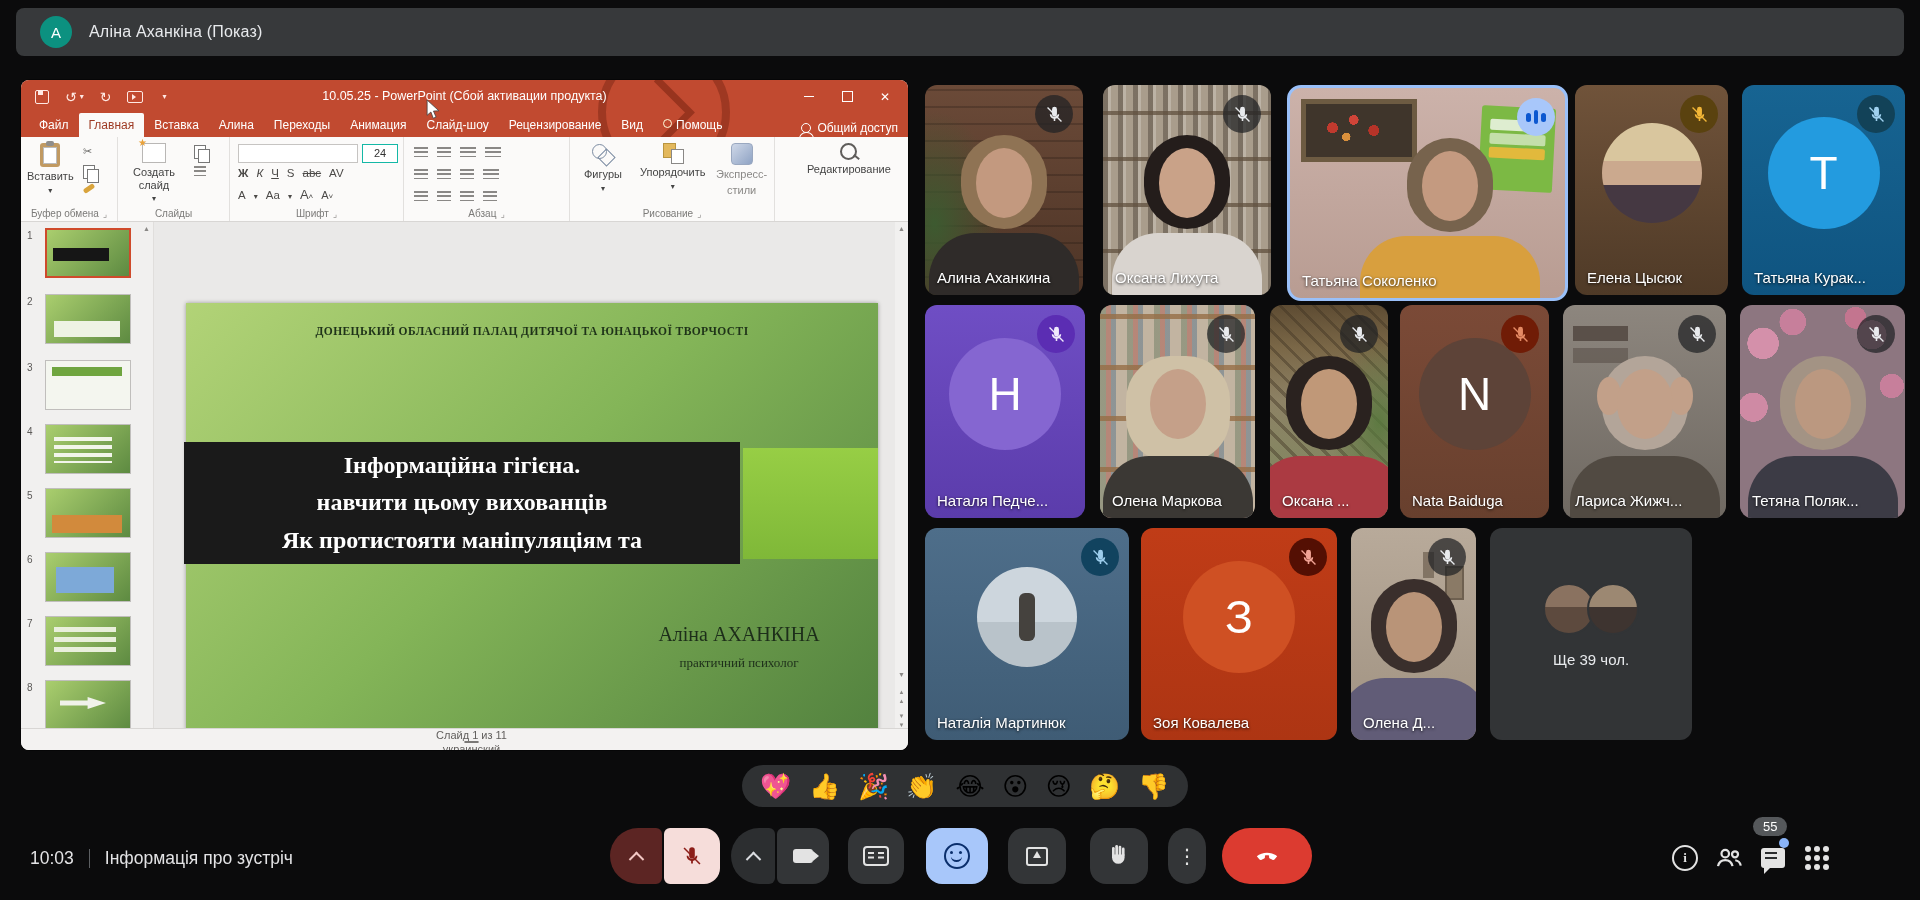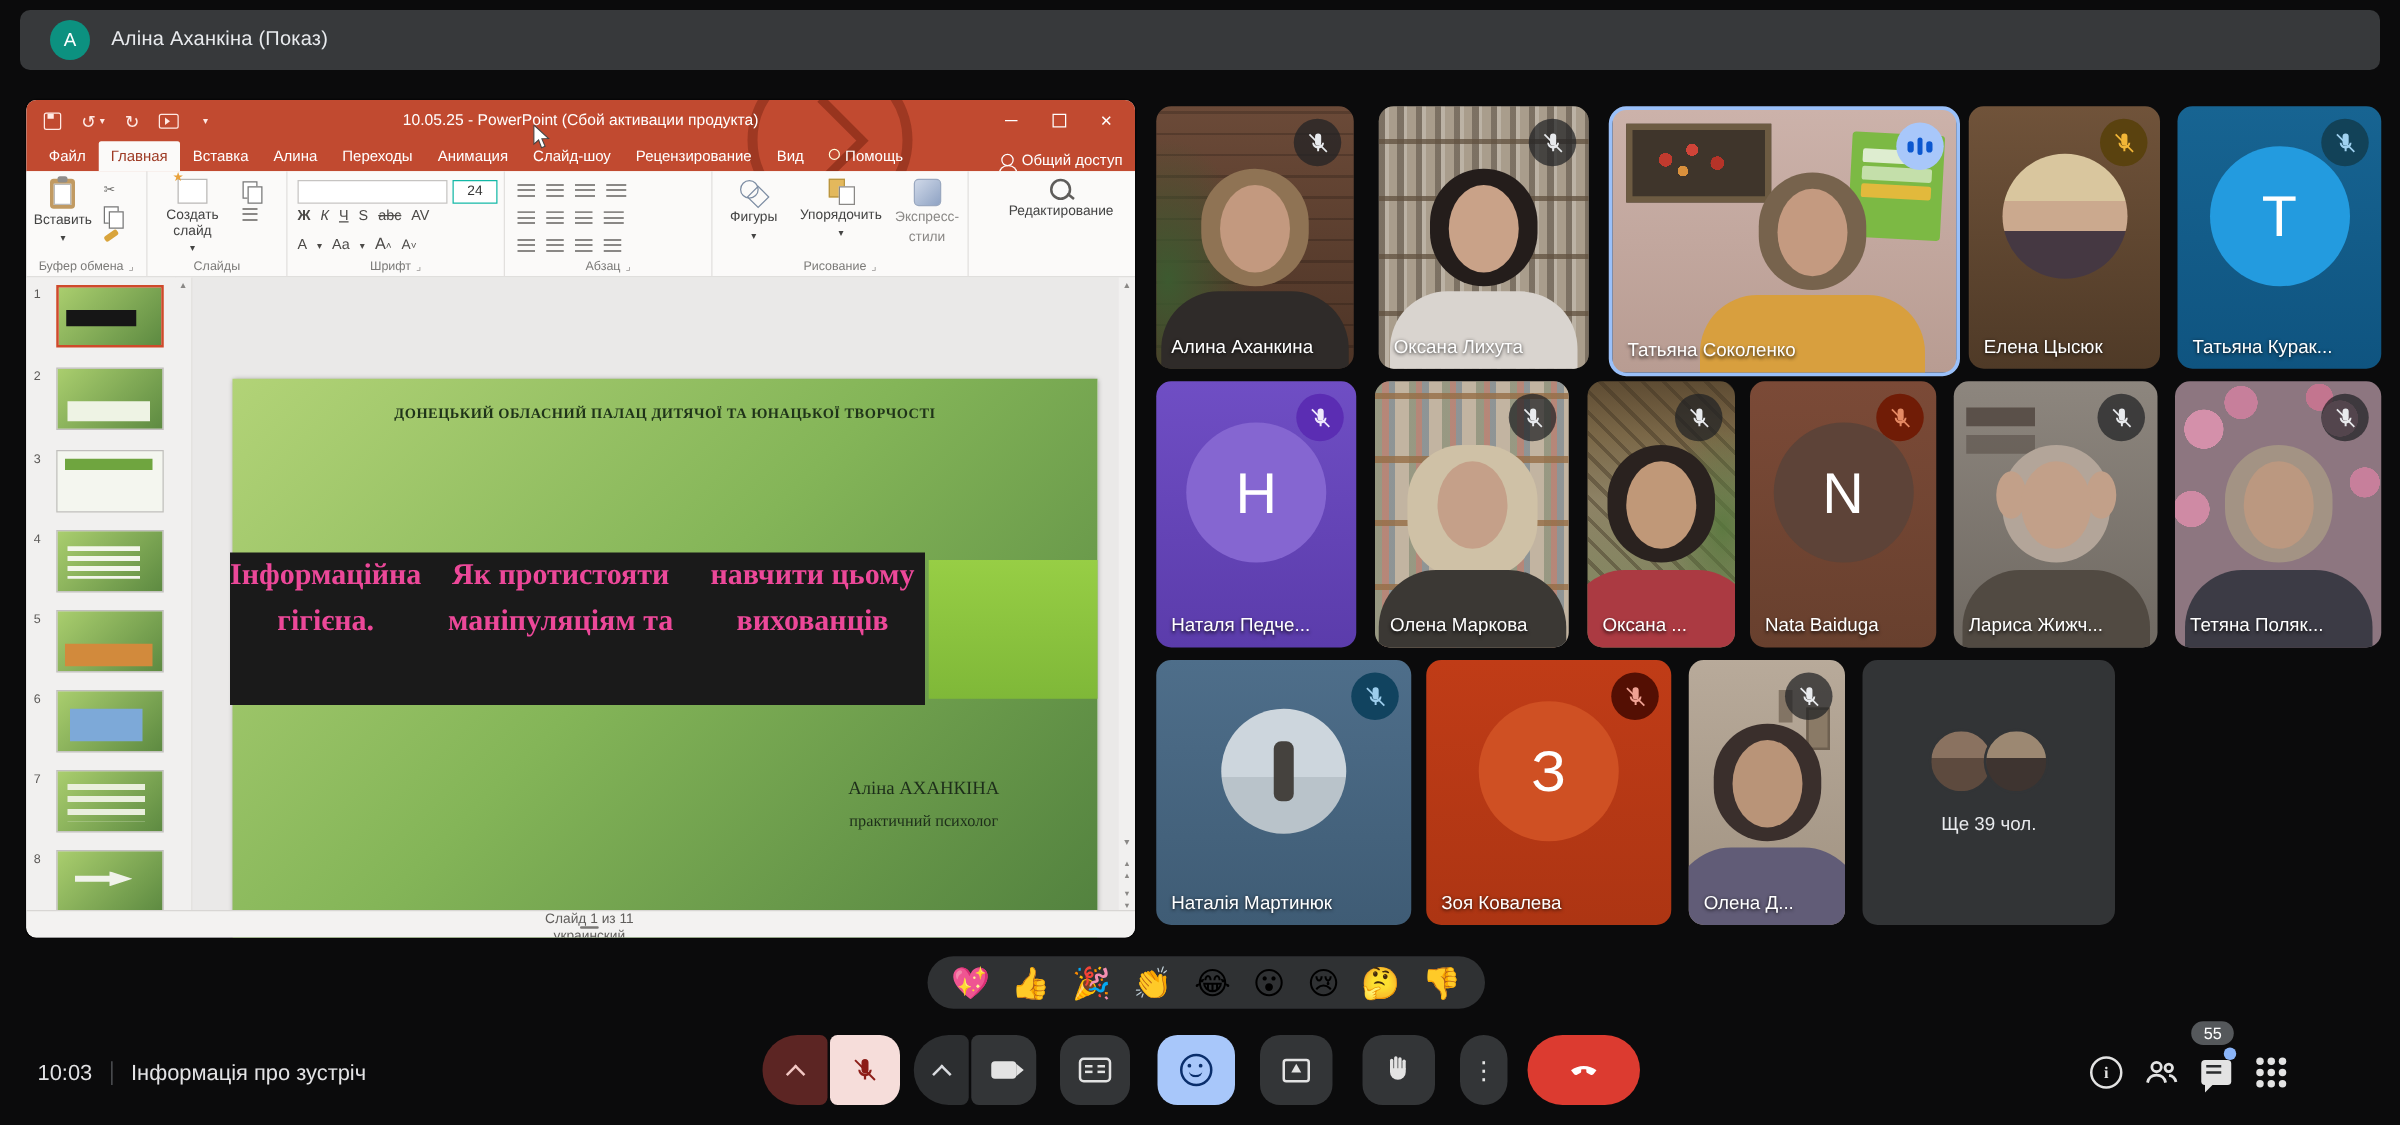--- a/index.html
+++ b/index.html
@@ -102,26 +102,26 @@
   .sbtn{position:absolute;width:13px;height:14px;color:#8a8886;font-size:7px;text-align:center;line-height:14px}
   .canvas{position:absolute;left:132px;top:0;right:13px;height:100%;}
   .vscroll{position:absolute;right:0;top:0;width:13px;height:100%;background:#f1f0ef;}
 
   
   .slide{position:absolute;left:33px;top:81px;width:692px;height:497px;
          background:linear-gradient(135deg,#b2d377 0%,#84b558 45%,#4d7c3c 100%);box-shadow:0 0 4px rgba(0,0,0,.35);}
   .slide-header{position:absolute;left:0;top:22px;width:100%;text-align:center;
       font-family:"Liberation Serif","DejaVu Serif",serif;font-weight:bold;font-size:11.5px;color:#1f3319;letter-spacing:.4px;}
   .blackbox{position:absolute;left:-2px;top:139px;width:556px;height:122px;background:#1a1a1a;
-      display:flex;justify-content:center;text-align:center;
-      font-family:"Liberation Serif","DejaVu Serif",serif;font-weight:bold;color:#ec4899;font-size:24px;line-height:1.55;}
+      display:flex;flex-direction:column;justify-content:center;text-align:center;
+      font-family:"Liberation Serif","DejaVu Serif",serif;font-weight:bold;color:#ffffff;font-size:24px;line-height:1.55;}
   .greenbox{position:absolute;right:0;top:145px;width:135px;height:111px;background:linear-gradient(180deg,#97ce45,#7fb838);}
   .author{position:absolute;right:14px;top:320px;width:250px;text-align:center;
       font-family:"Liberation Serif","DejaVu Serif",serif;color:#1d2e1a;}
-  .author .a1{font-size:15px}
+  .author .a1{font-size:20px}
   .author .a2{font-size:13px;margin-top:9px}
 
   
   .statusbar{position:absolute;left:0;bottom:0;width:100%;height:22px;background:#f3f2f1;border-top:1px solid #d8d6d4;
              box-sizing:border-box;display:flex;align-items:center;font-size:11px;color:#605e5c;flex-direction:column;}
   .statusbar .sp{margin-left:14px;white-space:nowrap}
   .book-ic{width:13px;height:10px;border:1.2px solid #7a7876;border-radius:1px;margin-left:14px;position:relative}
   .book-ic:after{content:'';position:absolute;left:5px;top:0;width:1.2px;height:100%;background:#7a7876}
   .st-right{margin-left:auto;display:flex;align-items:center;}
   .notes-ic{width:11px;height:8px;background:repeating-linear-gradient(#7a7876 0 1.4px,transparent 1.4px 3.4px);margin-right:5px}
@@ -481,22 +481,22 @@
       </div>
       <div class="tscroll">
         <span class="sbtn" style="top:0">▲</span>
       </div>
 
       <div class="canvas">
         <div class="slide">
           <div class="slide-header">ДОНЕЦЬКИЙ ОБЛАСНИЙ ПАЛАЦ ДИТЯЧОЇ ТА ЮНАЦЬКОЇ ТВОРЧОСТІ</div>
           <div class="blackbox">
             <span>Інформаційна гігієна.</span>
+            <span>навчити цьому вихованців</span>
             <span>Як протистояти маніпуляціям та</span>
-            <span>навчити цьому вихованців</span>
           </div>
           <div class="greenbox"></div>
           <div class="author">
             <div class="a1">Аліна АХАНКІНА</div>
             <div class="a2">практичний психолог</div>
           </div>
         </div>
       </div>
       <div class="vscroll">
         <span class="sbtn" style="top:0">▲</span>

